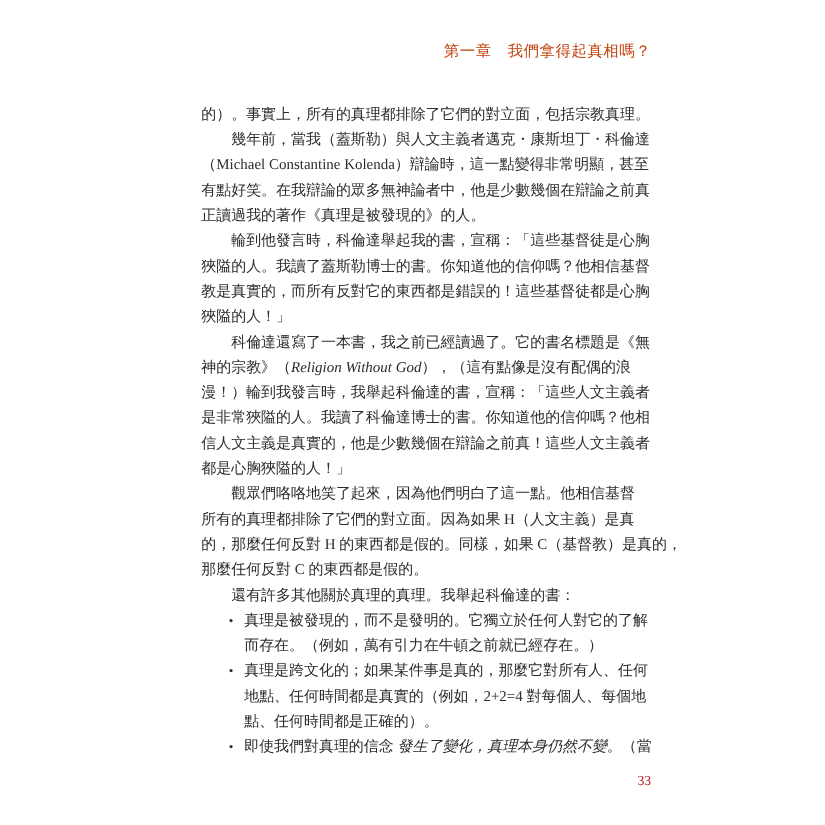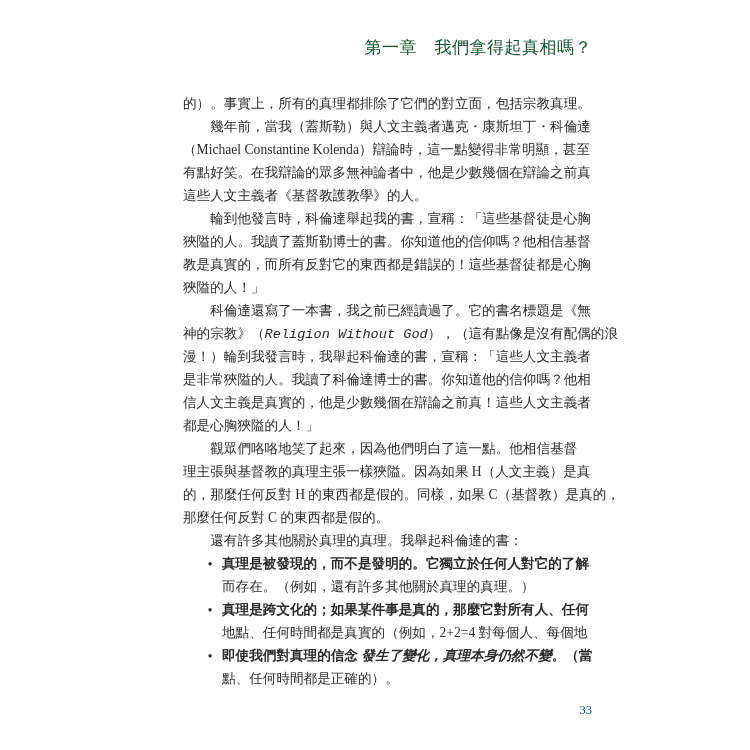--- a/index.html
+++ b/index.html
@@ -15,23 +15,23 @@
     overflow: hidden;
     font-family: "Liberation Serif", "DejaVu Serif", serif;
     color: #2b2b2b;
   }
   .chapter-header {
     position: absolute;
     top: 38px;
     left: 183px;
     width: 409px;
     text-align: right;
-    font-size: 17px;
+    font-size: 14px;
     line-height: 20px;
-    color: #14532d;
+    color: #c2410c;
     letter-spacing: 0.5px;
     white-space: nowrap;
   }
   .body-text {
     position: absolute;
     top: 92px;
     left: 183px;
     width: 412px;
   }
   .line {
@@ -39,83 +39,82 @@
     line-height: 23px;
     font-size: 13.6px;
     white-space: nowrap;
     color: #2b2b2b;
   }
   .line.hang {
     padding-left: 39px;
   }
   .line.bullet {
     padding-left: 25px;
-    font-weight: bold;
   }
   .bullet-marker {
     display: inline-block;
     width: 14px;
     font-size: 12px;
     color: #2b2b2b;
     vertical-align: baseline;
   }
   em.latin-italic {
     font-style: italic;
-    font-family: Liberation Mono, monospace;
+    font-family: Liberation Serif, serif;
   }
   em.cjk-italic {
     font-style: italic;
   }
   .page-number {
     position: absolute;
     top: 702px;
     left: 183px;
     width: 409px;
     text-align: right;
     font-size: 12.5px;
     line-height: 16px;
-    color: #0c4a6e;
+    color: #b91c1c;
   }
 </style>
 </head>
 <body>
 
 <div class="book-page">
 
   <div class="chapter-header">第一章　我們拿得起真相嗎？</div>
 
   <div class="body-text">
     <div class="line">的）。事實上，所有的真理都排除了它們的對立面，包括宗教真理。</div>
     <div class="line">　　幾年前，當我（蓋斯勒）與人文主義者邁克・康斯坦丁・科倫達</div>
     <div class="line">（Michael Constantine Kolenda）辯論時，這一點變得非常明顯，甚至</div>
     <div class="line">有點好笑。在我辯論的眾多無神論者中，他是少數幾個在辯論之前真</div>
-    <div class="line">這些人文主義者《基督教護教學》的人。</div>
+    <div class="line">正讀過我的著作《真理是被發現的》的人。</div>
     <div class="line">　　輪到他發言時，科倫達舉起我的書，宣稱：「這些基督徒是心胸</div>
     <div class="line">狹隘的人。我讀了蓋斯勒博士的書。你知道他的信仰嗎？他相信基督</div>
     <div class="line">教是真實的，而所有反對它的東西都是錯誤的！這些基督徒都是心胸</div>
     <div class="line">狹隘的人！」</div>
     <div class="line">　　科倫達還寫了一本書，我之前已經讀過了。它的書名標題是《無</div>
 
     <div class="line"><span>神的宗教》（</span><em class="latin-italic">Religion Without God</em><span>），（這有點像是沒有配偶的浪</span></div>
 
     <div class="line">漫！）輪到我發言時，我舉起科倫達的書，宣稱：「這些人文主義者</div>
     <div class="line">是非常狹隘的人。我讀了科倫達博士的書。你知道他的信仰嗎？他相</div>
     <div class="line">信人文主義是真實的，他是少數幾個在辯論之前真！這些人文主義者</div>
     <div class="line">都是心胸狹隘的人！」</div>
     <div class="line">　　觀眾們咯咯地笑了起來，因為他們明白了這一點。他相信基督</div>
-    <div class="line">理主張與基督教的真理主張一樣狹隘。因為如果 H（人文主義）是真</div>
+    <div class="line">所有的真理都排除了它們的對立面。因為如果 H（人文主義）是真</div>
     <div class="line">的，那麼任何反對 H 的東西都是假的。同樣，如果 C（基督教）是真的，</div>
     <div class="line">那麼任何反對 C 的東西都是假的。</div>
     <div class="line">　　還有許多其他關於真理的真理。我舉起科倫達的書：</div>
 
     <div class="line bullet"><span class="bullet-marker">•</span><span>真理是被發現的，而不是發明的。它獨立於任何人對它的了解</span></div>
-    <div class="line hang">而存在。（例如，還有許多其他關於真理的真理。）</div>
+    <div class="line hang">而存在。（例如，萬有引力在牛頓之前就已經存在。）</div>
 
     <div class="line bullet"><span class="bullet-marker">•</span><span>真理是跨文化的；如果某件事是真的，那麼它對所有人、任何</span></div>
     <div class="line hang">地點、任何時間都是真實的（例如，2+2=4 對每個人、每個地</div>
+    <div class="line hang">點、任何時間都是正確的）。</div>
+
     <div class="line bullet"><span class="bullet-marker">•</span><span>即使我們對真理的信念 </span><em class="cjk-italic">發生了變化，真理本身仍然不變</em><span>。（當</span></div>
-
-    <div class="line hang">點、任何時間都是正確的）。</div>
   </div>
 
   <div class="page-number">33</div>
 
 </div>
 
 </body></html>

